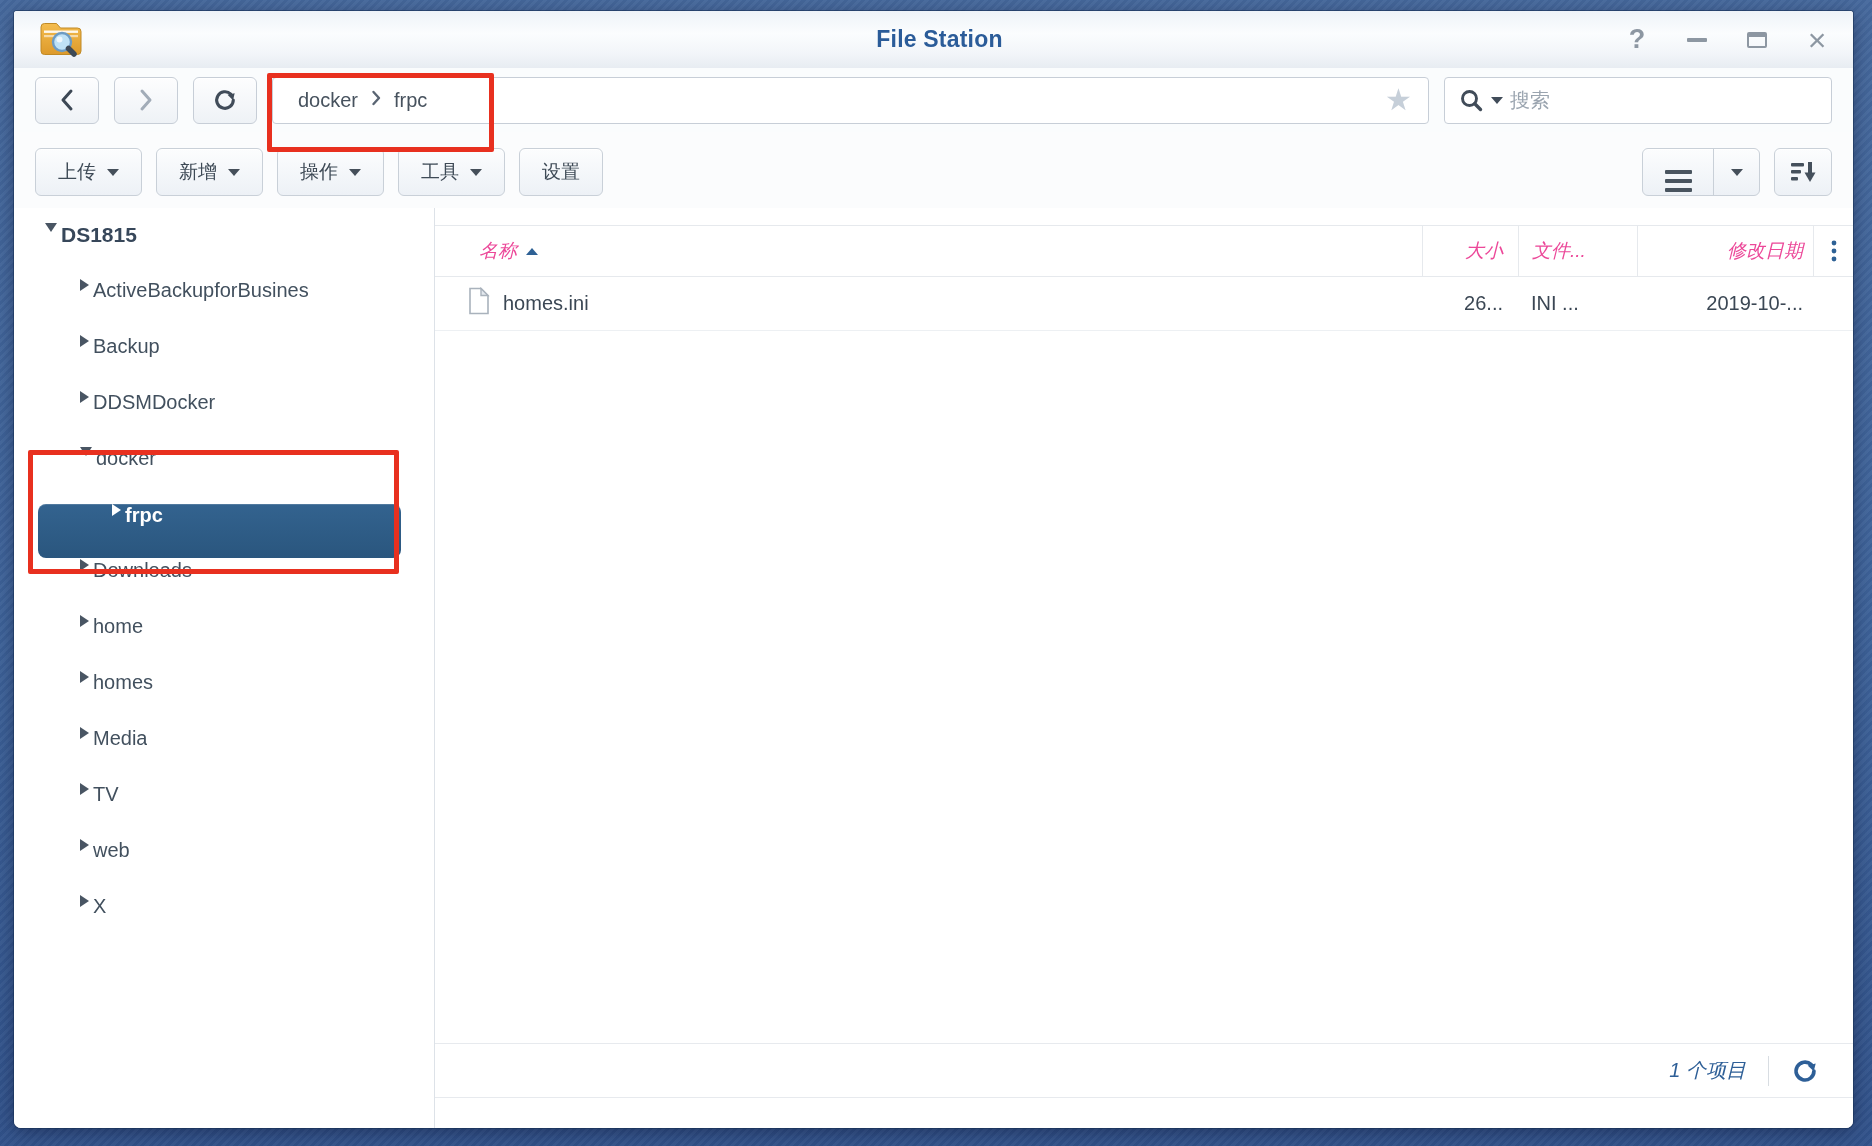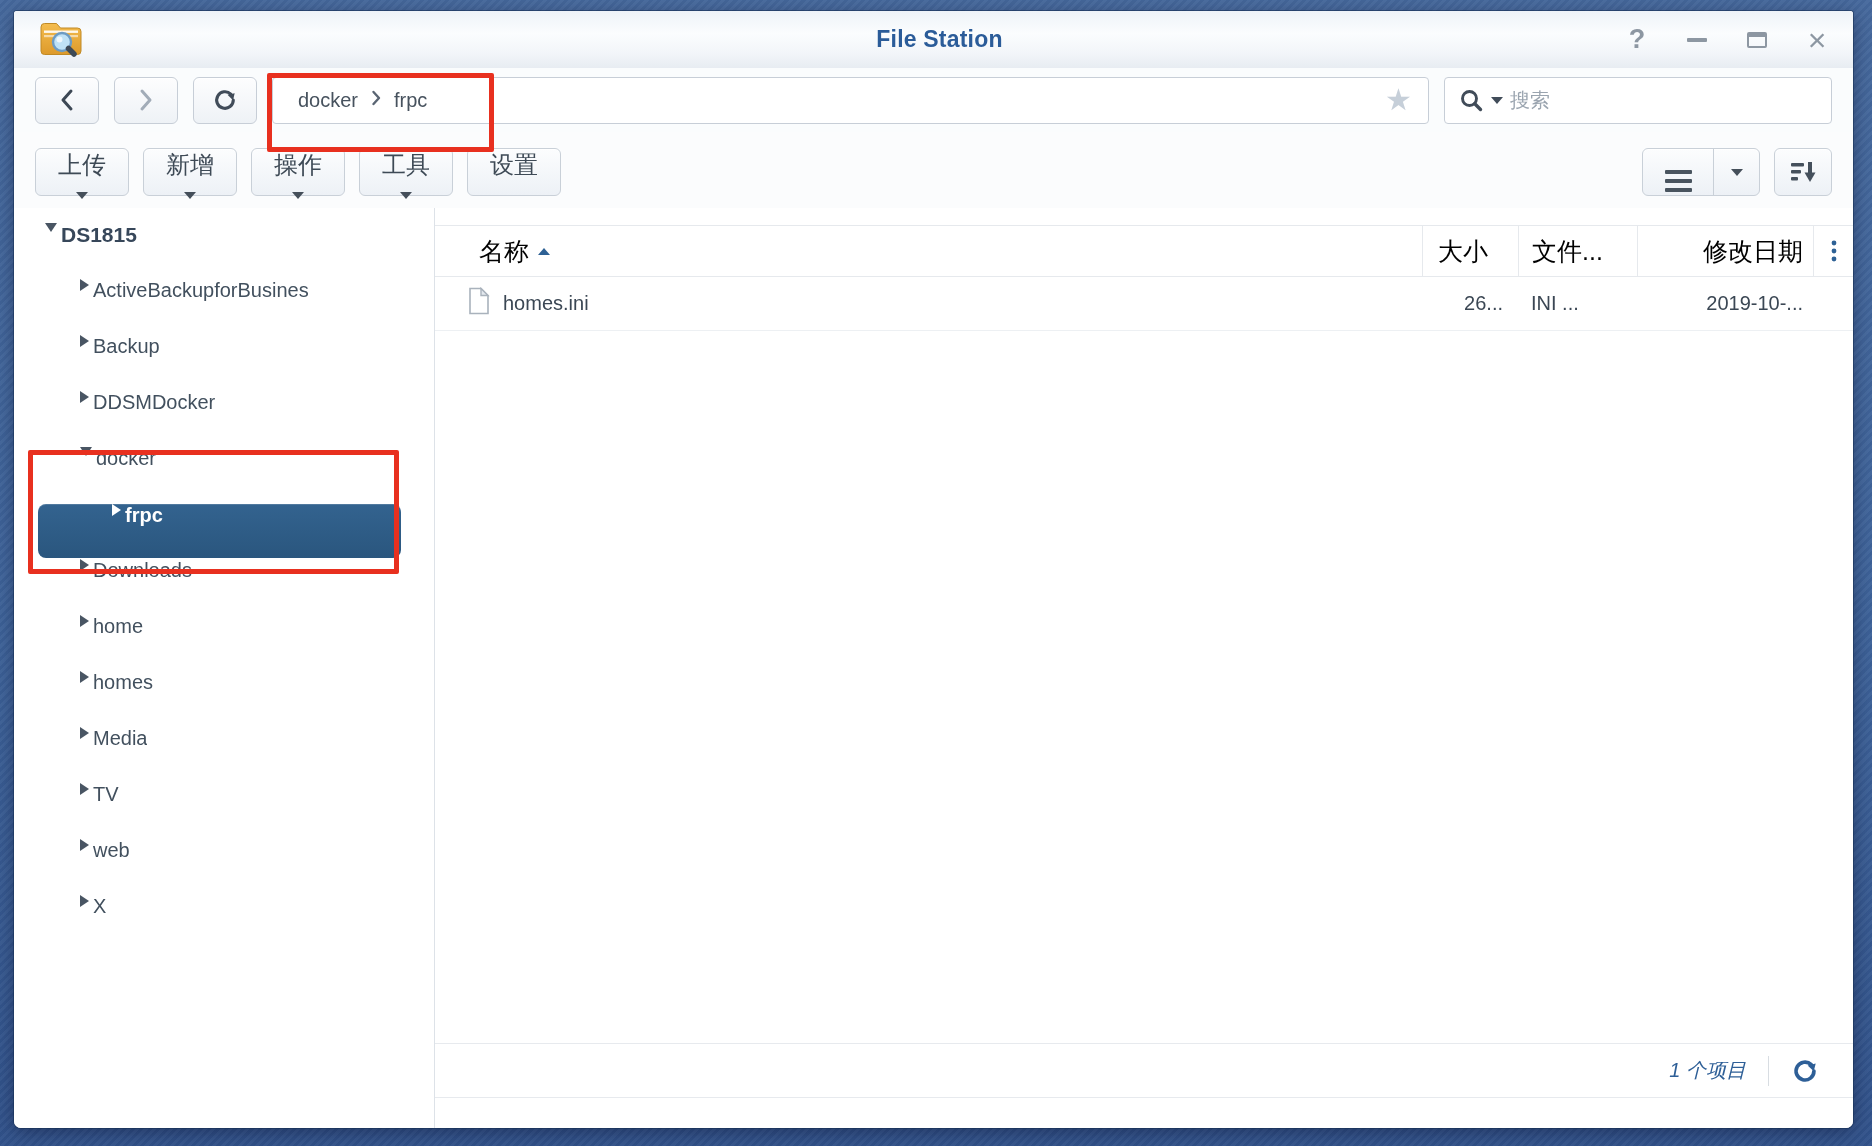--- a/index.html
+++ b/index.html
@@ -54,21 +54,21 @@
     font-family:"Liberation Sans", sans-serif; background:transparent;
   }
   .searchbox input::placeholder { color:#9aa4af; }
   .caret-down { width:0; height:0; border-left:6px solid transparent; border-right:6px solid transparent; border-top:7px solid #454f5a; }
   
   .toolrow { height:76px; display:flex; align-items:flex-end; padding:0 21px 12px; gap:14px; background:#fbfcfd; }
   .toolbtn {
     height:48px; padding:0 22px; border:1px solid #c9d0d8; border-radius:6px;
     background:linear-gradient(180deg,#fcfdfe,#edf1f6);
     display:flex; align-items:center; gap:11px; cursor:pointer;
-    font-size:24px; color:#3e4a56; box-shadow:inset 0 1px 0 #fff;flex-direction:column;
+    font-size:19px; color:#3e4a56; box-shadow:inset 0 1px 0 #fff;
   }
   .spacer { flex:1; }
   .viewsplit { display:flex; height:48px; border:1px solid #c9d0d8; border-radius:6px; overflow:hidden; background:linear-gradient(180deg,#fcfdfe,#edf1f6); box-shadow:inset 0 1px 0 #fff; }
   .viewseg { display:flex; align-items:center; justify-content:center; cursor:pointer; }
   .viewseg.main { width:71px; border-right:1px solid #c9d0d8; }
   .viewseg.drop { width:45px; }
   .hamburger { display:flex; flex-direction:column; gap:5px; }
   .hamburger i { display:block; width:27px; height:4px; background:#49545f; border-radius:1px; }
   .sortbtn {
     width:58px; height:48px; border:1px solid #c9d0d8; border-radius:6px;
@@ -91,23 +91,23 @@
     box-shadow:inset 0 1px 0 rgba(255,255,255,.15);
   }
   .trow.selected .tlabel { color:#fff; font-weight:bold; }
   .trow.selected .tri-r { border-left-color:#fff; }
   .redbox { position:absolute; border:5px solid #e8301f; border-radius:2px; pointer-events:none; z-index:40; }
   .redbox.r1 { left:253px; top:62px; width:227px; height:79px; }
   .redbox.r2 { left:14px; top:242px; width:371px; height:124px; }
   
   .main { flex:1; position:relative; padding-top:17px; }
   .thead { height:52px; display:flex; border-top:1px solid #e6e9ed; border-bottom:1px solid #e6e9ed; align-items:center; }
-  .hcell { font-size:25px; color:#000000; display:flex; align-items:center; height:100%; }
+  .hcell { font-size:19px; color:#ec4899; display:flex; align-items:center; height:100%;font-style:italic; }
   .hcell.name { flex:1; padding-left:44px; gap:9px; cursor:pointer; }
-  .hcell.size { width:96px; border-left:1px solid #e6e9ed; justify-content:center; padding-right:15px; cursor:pointer; }
+  .hcell.size { width:96px; border-left:1px solid #e6e9ed; justify-content:flex-end; padding-right:15px; cursor:pointer; }
   .hcell.type { width:119px; border-left:1px solid #e6e9ed; padding-left:13px; cursor:pointer; }
   .hcell.date { width:176px; border-left:1px solid #e6e9ed; justify-content:flex-end; padding-right:10px; cursor:pointer; }
   .hcell.more { width:40px; border-left:1px solid #e6e9ed; justify-content:center; cursor:pointer; }
   .sortasc { width:0; height:0; border-left:6px solid transparent; border-right:6px solid transparent; border-bottom:7px solid #2e6195; }
   .frow { height:54px; display:flex; align-items:center; border-bottom:1px solid #edf0f3; cursor:pointer; }
   .fcell { font-size:20px; color:#3b4754; display:flex; align-items:center; height:100%; }
   .fcell.name { flex:1; padding-left:33px; gap:13px; }
   .fcell.size { width:96px; justify-content:flex-end; padding-right:15px; }
   .fcell.type { width:119px; padding-left:13px; }
   .fcell.date { width:176px; justify-content:flex-end; padding-right:10px; }

